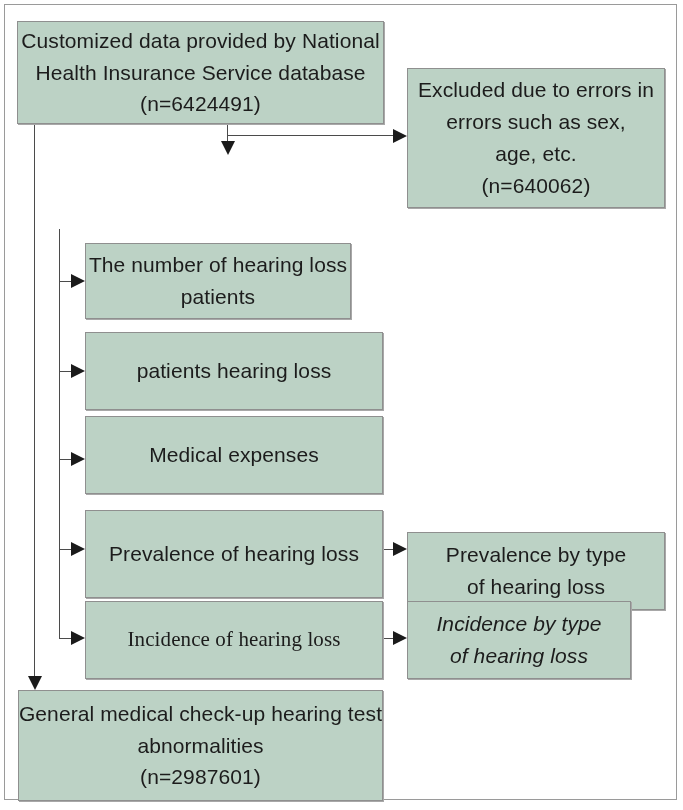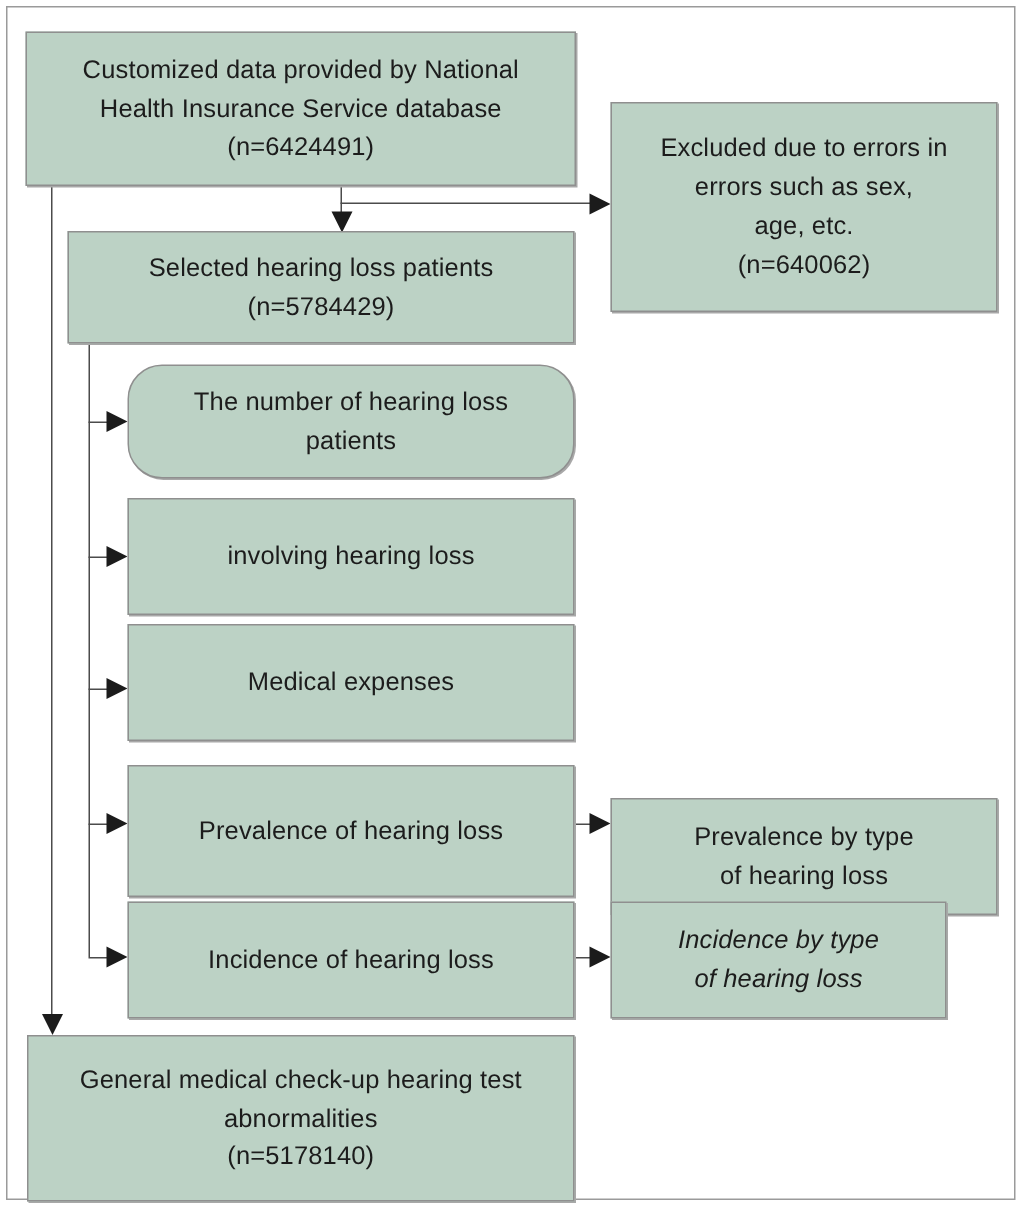--- a/index.html
+++ b/index.html
@@ -31,21 +31,21 @@
     position: absolute;
     box-sizing: border-box;
     background: #bcd2c5;
     border: 1px solid #8f8f8f;
     box-shadow: 1px 1px 0 0 #a8a8a8;
     display: flex;
     flex-direction: column;
     align-items: center;
     justify-content: center;
     color: #1c1c1c;
-    font-size: 17px;
+    font-size: 21px;
     line-height: 1.52;
     text-align: center;
     letter-spacing: 0.1px;
     padding: 18px 6px;
   }
   .node .ln {
     display: block;
     white-space: nowrap;
   }
   
@@ -121,55 +121,51 @@
     <span class="ln">(n=6424491)</span>
   </div>
 
   <div class="node" style="left:407px; top:68px; width:258px; height:140px;">
     <span class="ln">Excluded due to errors in</span>
     <span class="ln">errors such as sex,</span>
     <span class="ln">age, etc.</span>
     <span class="ln">(n=640062)</span>
   </div>
 
-  <div class="node" style="left:45px; top:154px; width:338px; height:75px;">
-    <span class="ln">Selected hearing loss patients</span>
-    <span class="ln">(n=5784429)</span>
-  </div>
 
-  <div class="node" style="left:85px; top:243px; width:298px; height:76px;border-radius:23px;">
+  <div class="node" style="left:85px; top:243px; width:266px; height:76px;">
     <span class="ln">The number of hearing loss</span>
     <span class="ln">patients</span>
   </div>
 
   <div class="node" style="left:85px; top:332px; width:298px; height:78px;">
-    <span class="ln">involving hearing loss</span>
+    <span class="ln">patients hearing loss</span>
   </div>
 
   <div class="node" style="left:85px; top:416px; width:298px; height:78px;">
     <span class="ln">Medical expenses</span>
   </div>
 
   <div class="node" style="left:85px; top:510px; width:298px; height:88px;">
     <span class="ln">Prevalence of hearing loss</span>
   </div>
 
   <div class="node" style="left:407px; top:510px; width:258px; height:78px;margin-top:22px;">
     <span class="ln">Prevalence by type</span>
     <span class="ln">of hearing loss</span>
   </div>
 
-  <div class="node" style="left:85px; top:601px; width:298px; height:78px;">
+  <div class="node" style="left:85px; top:601px; width:298px; height:78px;font-family:Liberation Serif, serif;">
     <span class="ln">Incidence of hearing loss</span>
   </div>
 
   <div class="node" style="left:407px; top:601px; width:224px; height:78px;font-style:italic;">
     <span class="ln">Incidence by type</span>
     <span class="ln">of hearing loss</span>
   </div>
 
   <div class="node" style="left:18px; top:690px; width:365px; height:111px;">
     <span class="ln">General medical check-up hearing test</span>
     <span class="ln">abnormalities</span>
-    <span class="ln">(n=5178140)</span>
+    <span class="ln">(n=2987601)</span>
   </div>
 
 </div>
 
 </body></html>

